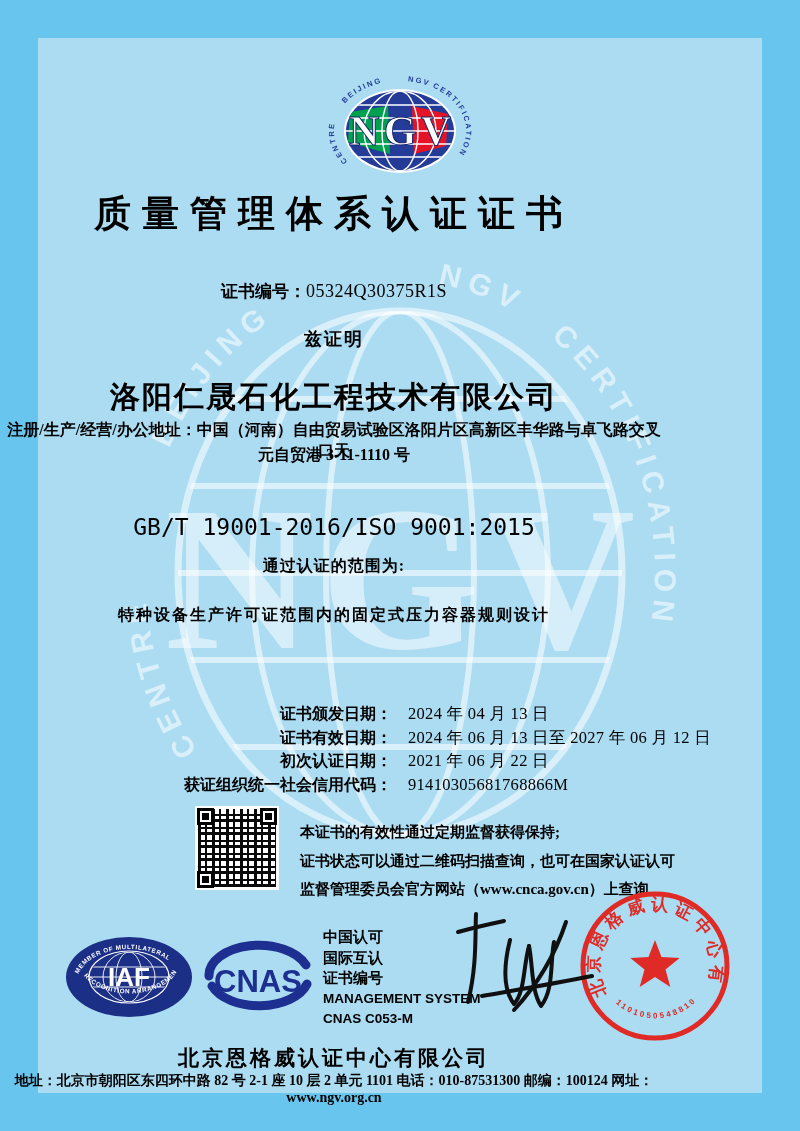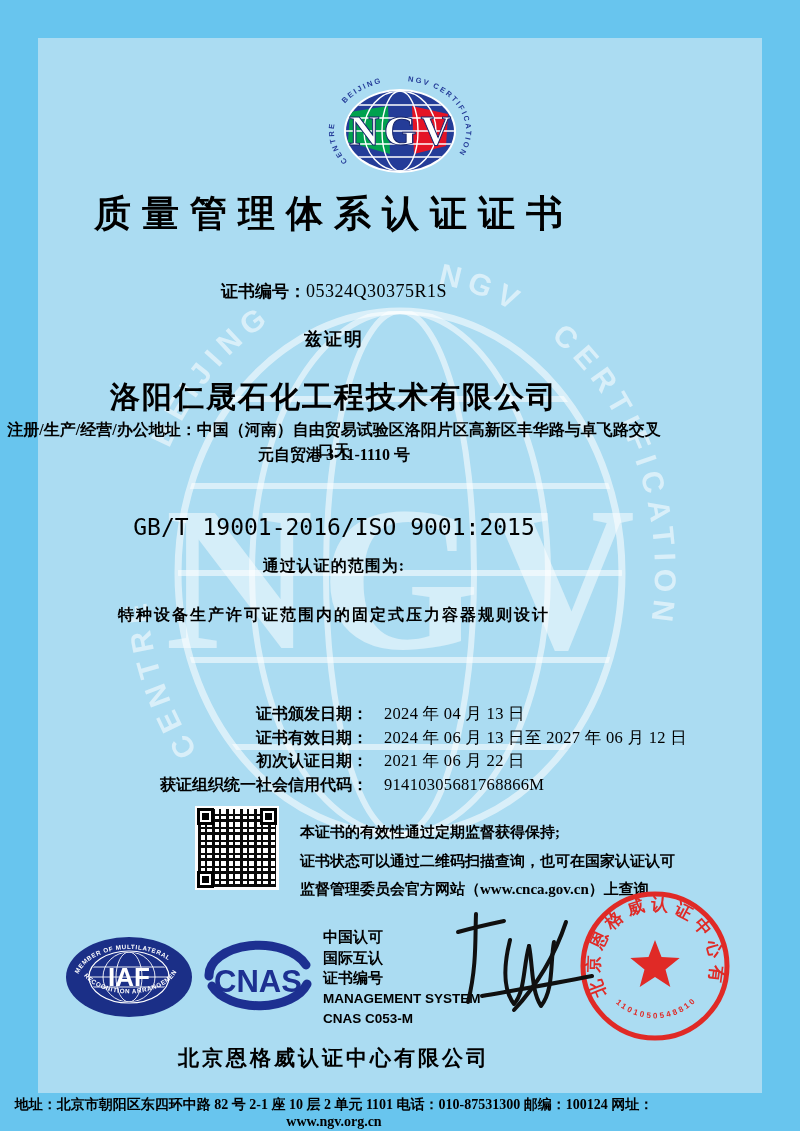--- a/index.html
+++ b/index.html
@@ -28,21 +28,21 @@
   .company{top:359px;font-size:30px;font-weight:700;letter-spacing:2px;margin-top:18px;}
   .addr1{top:420px;font-size:16px;font-weight:700;}
   .addr2{top:445px;font-size:16px;font-weight:700;}
   .stdhead{top:488px;font-size:19px;font-weight:700;letter-spacing:1px;}
   .stdcode{top:514px;font-size:23px;font-weight:400;font-family:"DejaVu Sans Mono",monospace;letter-spacing:0px;}
   .scopehead{top:556px;font-size:16px;font-weight:700;letter-spacing:1px;}
   .scope{top:605px;font-size:16px;font-weight:700;letter-spacing:2px;}
 
   .dates{position:absolute;left:38px;top:702px;width:724px;}
   .drow{display:flex;line-height:23.6px;font-size:16px;}
-  .dlabel{width:330px;text-align:right;font-weight:700;}
+  .dlabel{width:330px;text-align:right;font-weight:700;padding-left:24px;}
   .dvalue{padding-left:16px;font-size:16.5px;letter-spacing:0.3px;}
 
   .qr{position:absolute;left:195px;top:806px;width:84px;height:84px;background:#fdfdfd;z-index:2;}
   .qr .pat{position:absolute;inset:3px;
     background-image:
       repeating-linear-gradient(0deg,#0a0a0a 0 3px,transparent 3px 6px,#0a0a0a 6px 8px,transparent 8px 13px),
       repeating-linear-gradient(90deg,#0a0a0a 0 3px,#fff 3px 7px,#0a0a0a 7px 9px,#fff 9px 14px);
   }
   .qr .f{position:absolute;width:17px;height:17px;border:3px solid #000;background:#fff;box-sizing:border-box;}
   .qr .f::after{content:"";position:absolute;inset:2px;background:#000;}
@@ -53,21 +53,21 @@
 
   .iaf{position:absolute;left:64px;top:936px;z-index:2;}
   .cnas{position:absolute;left:202px;top:934px;z-index:2;}
   .accred{position:absolute;left:323px;top:927px;width:170px;text-align:left;z-index:2;}
   .accred .zh{font-size:15px;font-weight:700;line-height:20.5px;font-family:"Liberation Serif",serif;}
   .accred .en{font-size:13.5px;font-weight:700;line-height:20.5px;font-family:"Liberation Sans",sans-serif;}
   .sig{position:absolute;left:446px;top:908px;z-index:4;}
   .seal{position:absolute;left:570px;top:881px;z-index:3;}
 
   .footco{top:1044px;font-size:21px;font-weight:700;letter-spacing:3px;z-index:2;}
-  .footaddr{top:1096px;font-size:14px;font-weight:700;letter-spacing:0px;z-index:2;}
+  .footaddr{top:1072px;font-size:14px;font-weight:700;letter-spacing:0px;z-index:2;}
 </style>
 </head>
 <body>
 
 <div class="panel"></div>
 
 <svg class="watermark" width="610" height="640" viewBox="0 0 610 640">
   <defs>
     <clipPath id="wmclip">
         <ellipse cx="305" cy="315" rx="222" ry="262"></ellipse>

